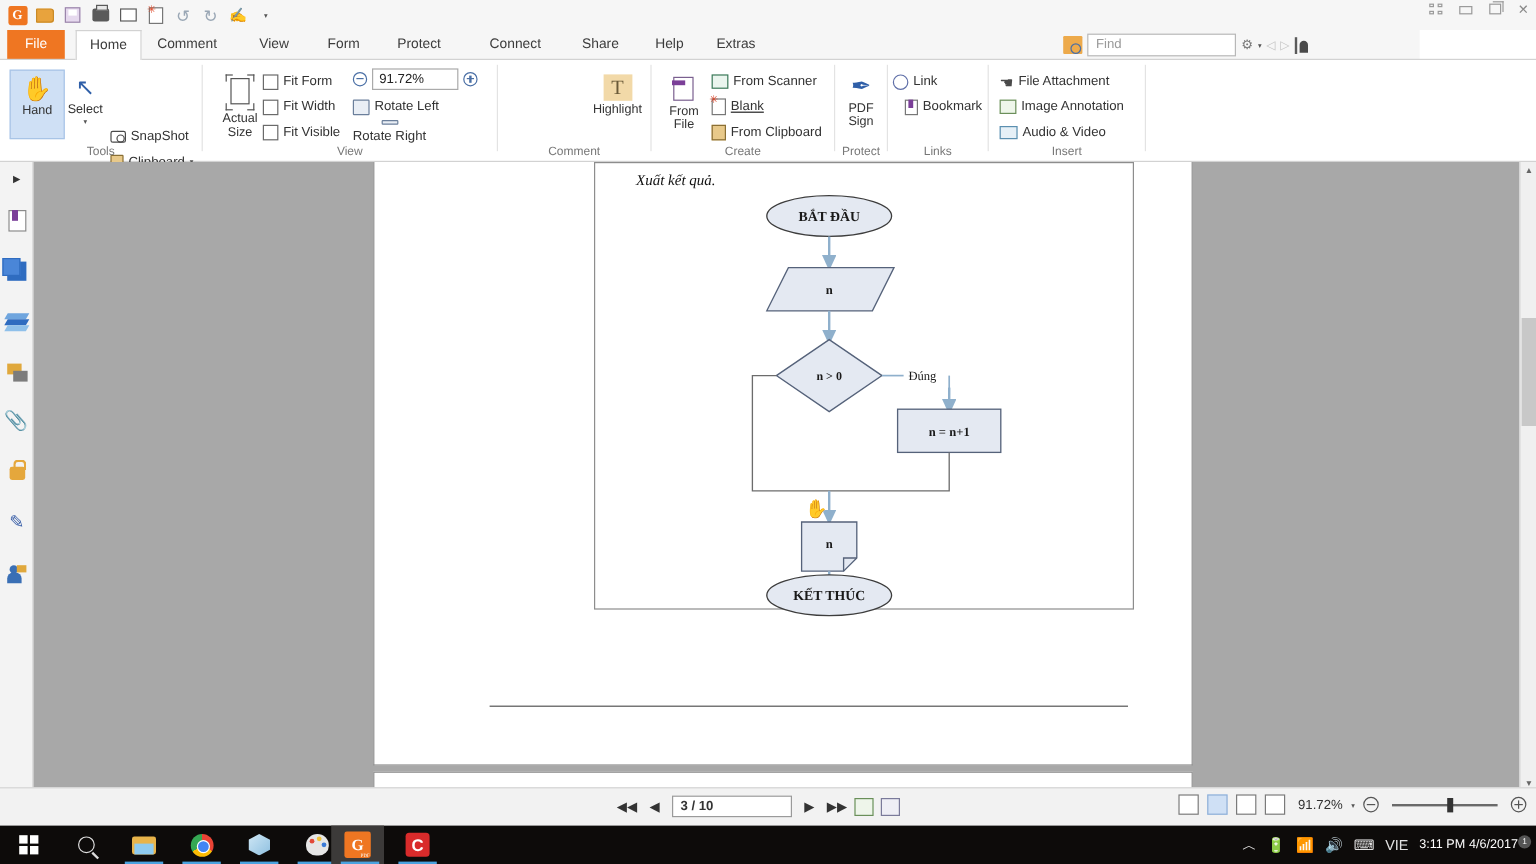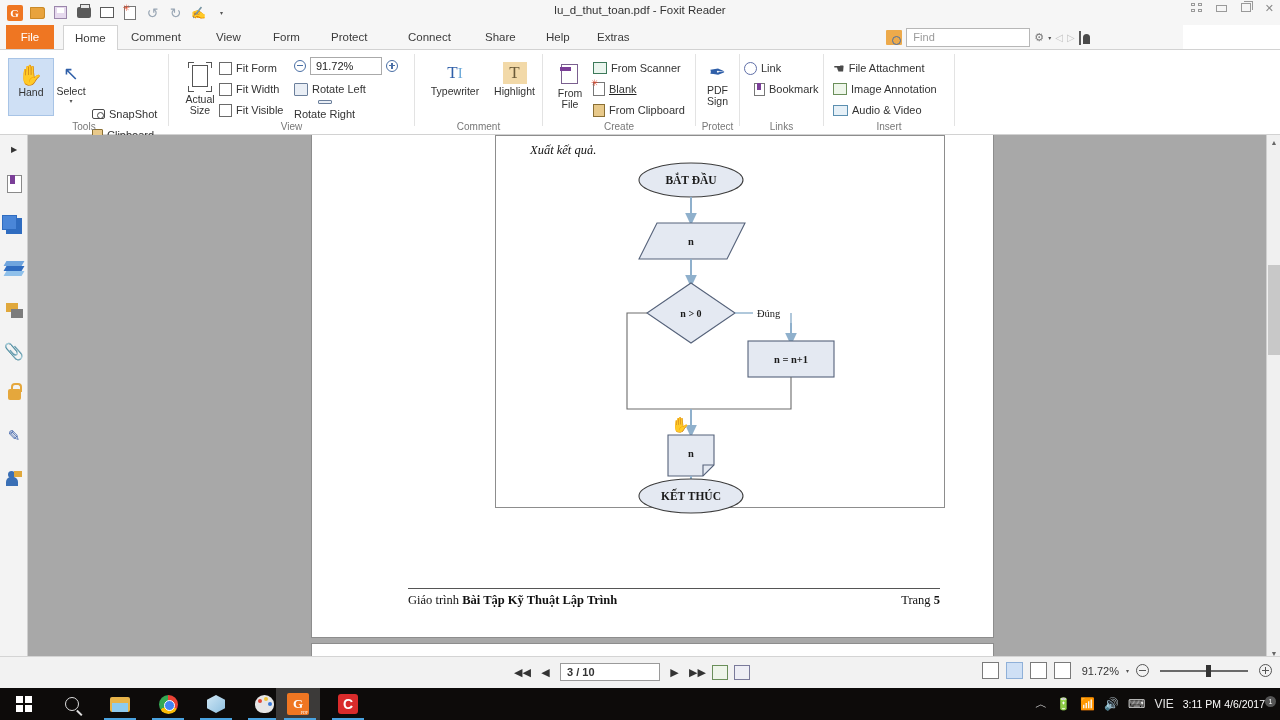--- a/index.html
+++ b/index.html
@@ -320,21 +320,20 @@
           <span class="ico-redo">↻</span>
         </div>
       <div class="qbtn">
           <span class="ico-stamp">✍</span>
         </div>
       <div class="qbtn">
           <span class="tri-small">▾</span>
         </div>
     </div>
 
-    <div class="win-title">lu_d_thut_toan.pdf - Foxit Reader</div>
 
     <div class="wctrls">
       <span><span class="wc-restore-grid"><i></i><i></i><i></i><i></i></span></span>
       <span><span class="wc-min"></span></span>
       <span><span class="wc-max"></span></span>
       <span><span class="wc-close">✕</span></span>
     </div>
   </div>
 
   <div class="tabrow">
@@ -420,24 +419,20 @@
       </div>
       <div class="smallrow" style="position:absolute;left:125px;top:50px;flex-direction:column;">
         <span class="i-rot"></span>
         <span class="lbl">Rotate Right</span>
       </div>
       <div class="glabel">View</div>
     </div>
     <div class="gsep" style="left:414px;"></div>
 
     <div class="rgroup" style="left:415px; width:127px;">
-      <div class="bigbtn" style="position:absolute;left:8px;top:6px;height:64px;width:64px;">
-        <span class="i-typewriter">T<span style="font-size:15px;color:#6aa8d8;">I</span></span>
-        <span class="lbl">Typewriter</span>
-      </div>
       <div class="bigbtn" style="position:absolute;left:72px;top:6px;height:64px;width:55px;">
         <span class="i-highlight">T</span>
         <span class="lbl">Highlight</span>
       </div>
       <div class="glabel">Comment</div>
     </div>
     <div class="gsep" style="left:542px;"></div>
 
     <div class="rgroup" style="left:543px; width:152px;">
       <div class="bigbtn" style="position:absolute;left:6px;top:6px;height:64px;width:42px;">
@@ -592,24 +587,20 @@
 
         <ellipse cx="196" cy="344" rx="0.1" ry="0.1" fill="none"></ellipse>
       </svg>
 
       <svg style="position:absolute;left:183px;top:330px;" width="452" height="60" viewBox="0 0 452 60">
         <ellipse cx="196" cy="31" rx="52" ry="17" fill="#e4e9f2" stroke="#3d3d3d" stroke-width="1.1"></ellipse>
         <text x="196" y="35" text-anchor="middle" font-family="'Liberation Serif',serif" font-size="11.5" font-weight="bold" fill="#1a1a1a">KẾT THÚC</text>
       </svg>
 
       <div class="footer-line"></div>
-      <div class="footer-txt">
-        <span><span>Giáo trình </span><b>Bài Tập Kỹ Thuật Lập Trình</b></span>
-        <span><span>Trang </span><b>5</b></span>
-      </div>
     </div>
 
     <div class="page2"></div>
 
     <div class="cursor">✋</div>
   </div>
 
   <div class="vscroll">
     <div class="arrw">▲</div>
     <div class="thumb"></div>

